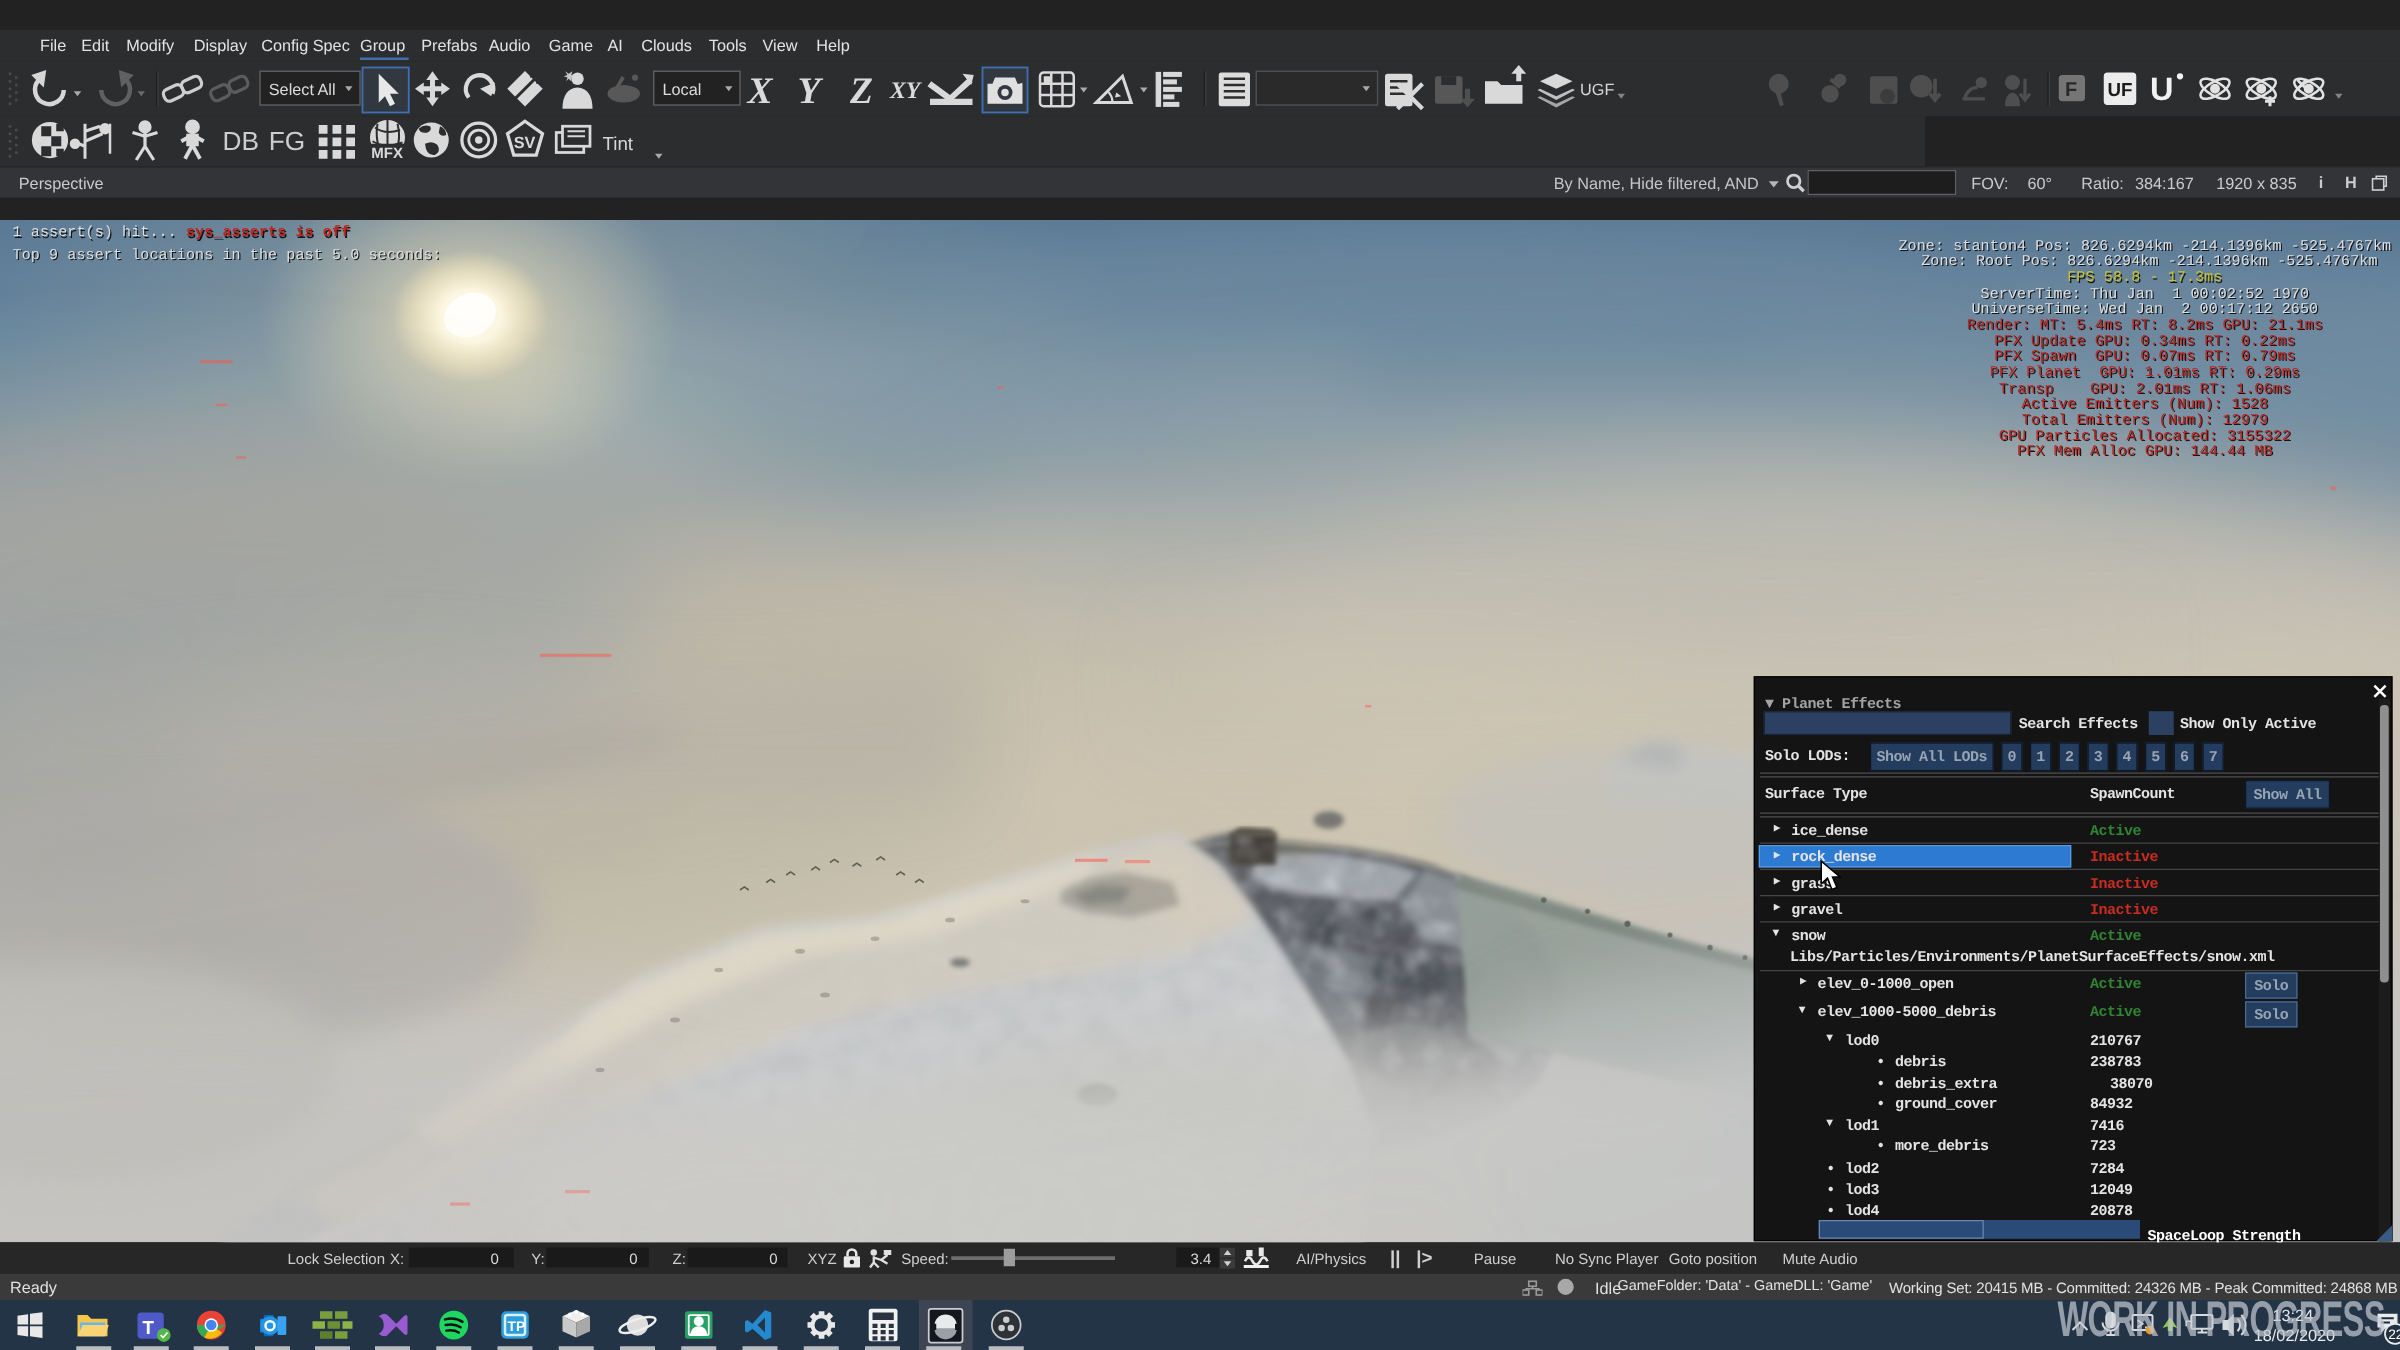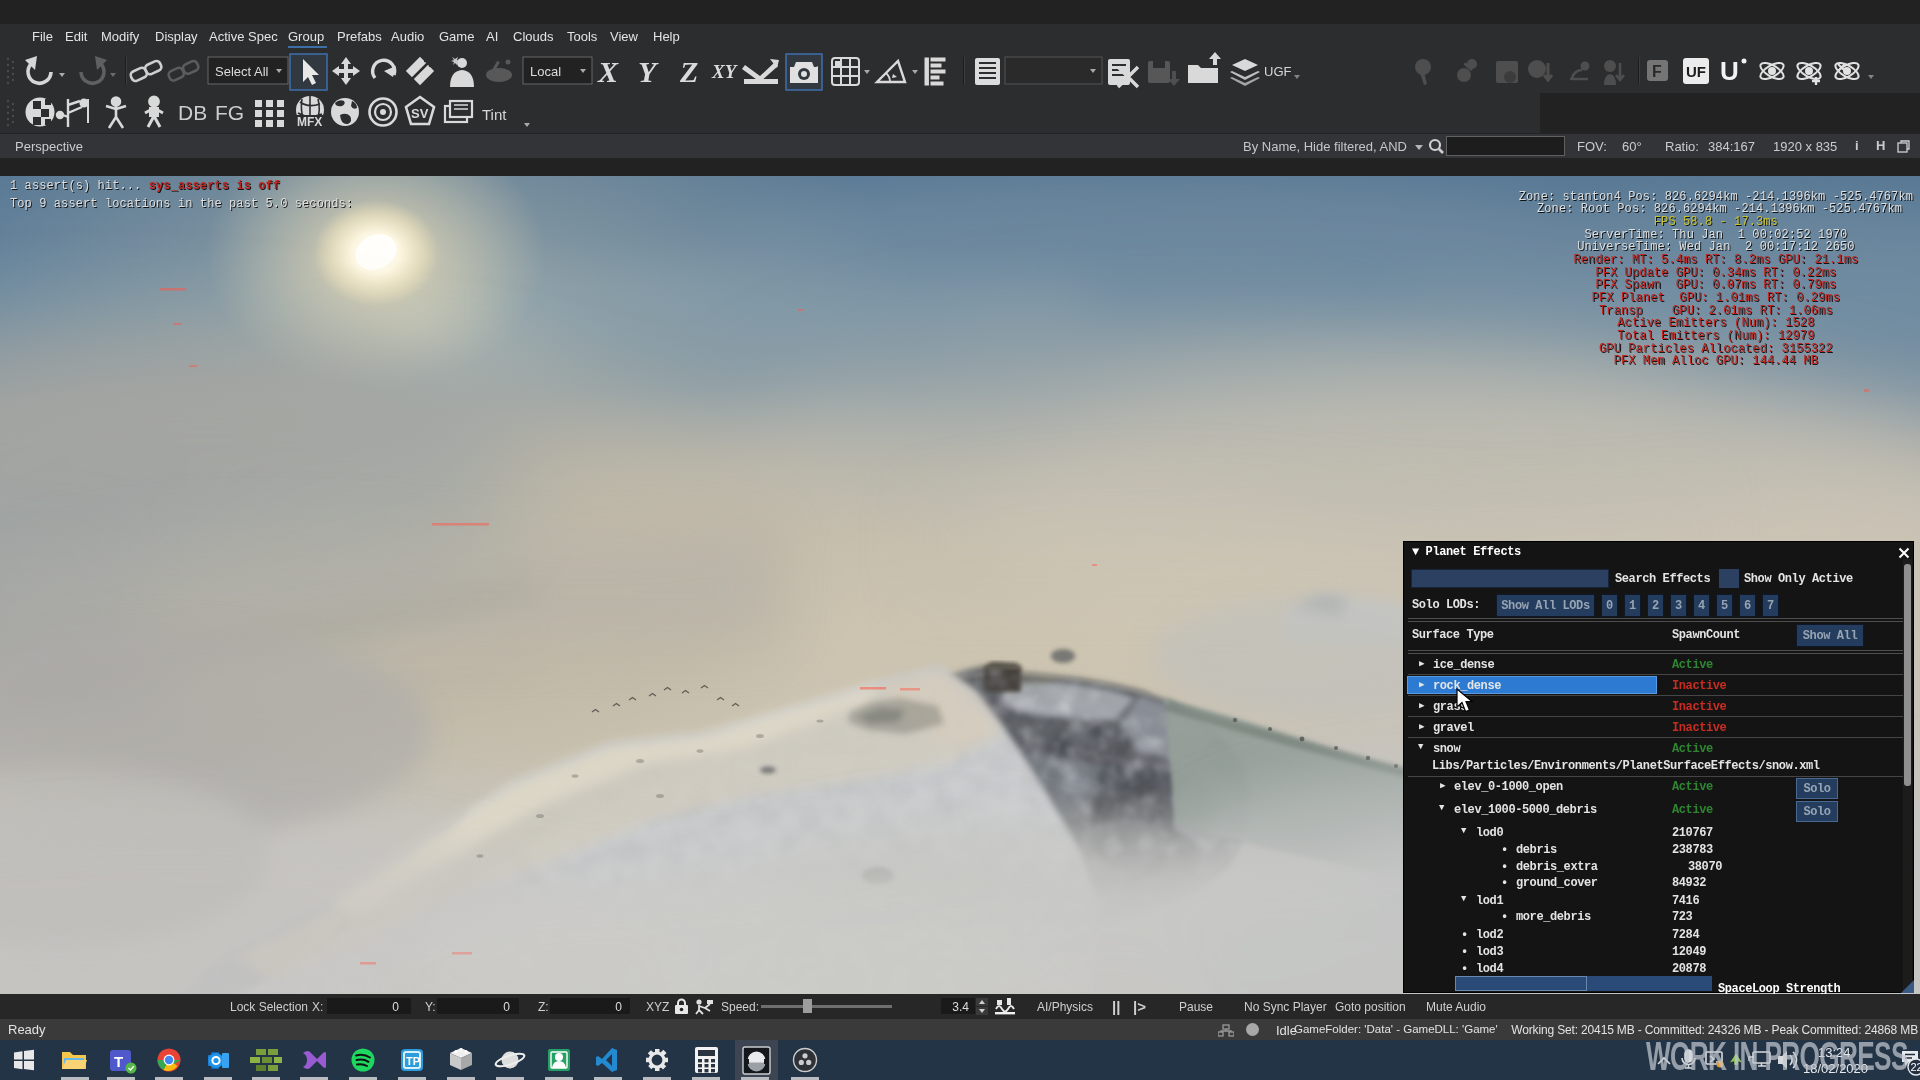--- a/index.html
+++ b/index.html
@@ -26,21 +26,21 @@
 </style></head>
 <body>
 <div id="root">
 
 
 <div id="menubar" class="abs">
   <span class="mi" style="left:32px">File</span>
   <span class="mi" style="left:65px">Edit</span>
   <span class="mi" style="left:101px">Modify</span>
   <span class="mi" style="left:155px">Display</span>
-  <span class="mi" style="left:209px">Active Spec</span>
+  <span class="mi" style="left:209px">Config Spec</span>
   <span class="mi" style="left:288px">Group</span>
       <div class="abs" style="left:288px;top:22px;width:39px;height:2px;background:#3d6ea5"></div>
   <span class="mi" style="left:337px">Prefabs</span>
   <span class="mi" style="left:391px">Audio</span>
   <span class="mi" style="left:439px">Game</span>
   <span class="mi" style="left:486px">AI</span>
   <span class="mi" style="left:513px">Clouds</span>
   <span class="mi" style="left:567px">Tools</span>
   <span class="mi" style="left:610px">View</span>
   <span class="mi" style="left:653px">Help</span>
@@ -579,21 +579,21 @@
 PFX Planet  GPU: 1.01ms RT: 0.29ms
 Transp    GPU: 2.01ms RT: 1.06ms
 Active Emitters (Num): 1528
 Total Emitters (Num): 12979
 GPU Particles Allocated: 3155322
 PFX Mem Alloc GPU: 144.44 MB</span>
 </div>
 </div>
 
 <div id="panel" class="abs mono" style="left:1403px;top:541px;width:511px;height:452px;background:#141414;border:1px solid #000;color:#e4e4e4;font-size:12px;font-weight:bold;letter-spacing:-.4px">
-  <span class="abs" style="left:8px;top:3px;color:#ffffff">▼ Planet Effects</span>
+  <span class="abs" style="left:8px;top:14px;color:#a3a3a3">▼ Planet Effects</span>
   <svg class="abs" style="left:494px;top:5px" width="12" height="12">
         <path d="M1.5 1.5 L10.5 10.5 M10.5 1.5 L1.5 10.5" stroke="#fff" stroke-width="2"></path>
       </svg>
   <div class="abs" style="left:7px;top:27px;width:198px;height:19px;background:#2c4161;border:1px solid #18243a"></div>
   <span class="abs" style="left:211px;top:30px">Search Effects</span>
   <div class="abs" style="left:315px;top:27px;width:20px;height:19px;background:#2c4161"></div>
   <span class="abs" style="left:340px;top:30px">Show Only Active</span>
   <span class="abs" style="left:8px;top:56px">Solo LODs:</span>
   <div class="abs" style="left:92px;top:52px;width:99px;height:23px;background:#243d5e;border:1px solid #0e1828;color:#97a4b4;text-align:center;padding-top:4px">Show All LODs</div>
   <div class="abs" style="left:197px;top:52px;width:17px;height:23px;background:#243d5e;border:1px solid #0e1828;color:#97a4b4;text-align:center;padding-top:4px">0</div>

